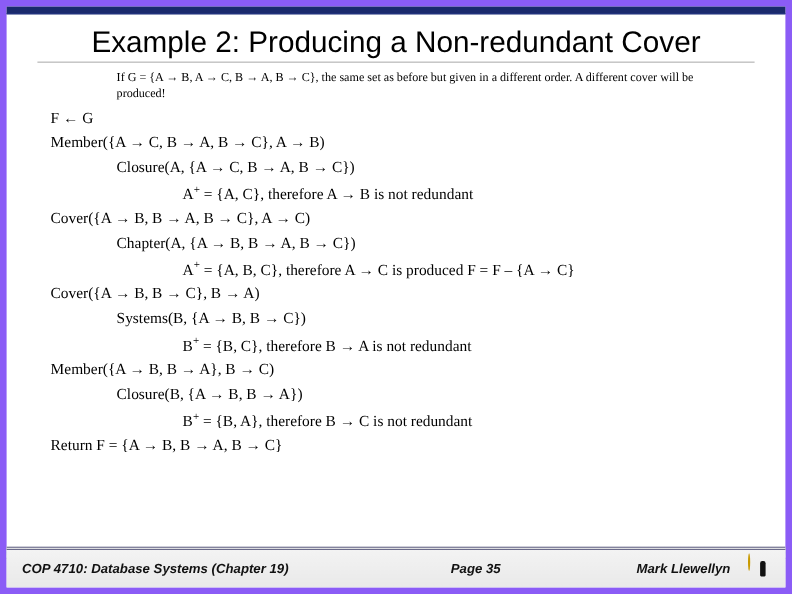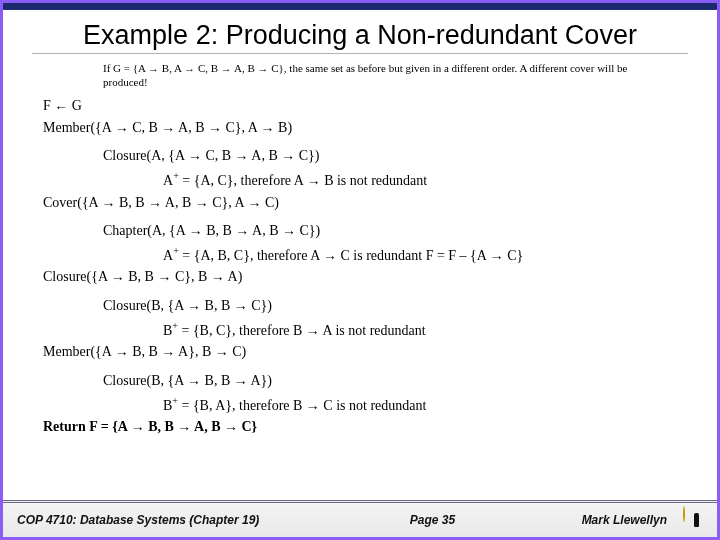--- a/index.html
+++ b/index.html
@@ -10,21 +10,21 @@
     width: 720px;
     height: 540px;
     overflow: hidden;
     position: relative;
   }
   .slide {
     width: 720px;
     height: 540px;
     position: relative;
     box-sizing: border-box;
-    border: 3px solid #8b5cf6;
+    border: 6px solid #8b5cf6;
   }
   .topbar {
     height: 6px;
     background: #1a2a6c;
     border-bottom: 1px solid #233580;
   }
   .title {
     font-family: Arial, Helvetica, sans-serif;
     font-size: 27px;
     color: #000;
@@ -44,24 +44,24 @@
     line-height: 1.25;
   }
   .proof {
     font-size: 14px;
     line-height: 1.15;
     margin-left: 40px;
     margin-right: 30px;
   }
   .proof div { margin-bottom: 6px; }
   .i0 { margin-left: 0px; }
-  .i1 { margin-left: 60px; margin-top: 12px; }
+  .i1 { margin-left: 60px; }
   .i2 { margin-left: 120px; }
   .sup { font-size: 10px; vertical-align: super; }
-  .bold { font-weight: bold; }
+  .bold { font-weight: normal; }
   .footer {
     position: absolute;
     bottom: 0;
     left: 0;
     right: 0;
     height: 37px;
     border-top: 3px double #6a6a8a;
     background: linear-gradient(#f3f3f3, #e9e9e9);
     font-family: Arial, Helvetica, sans-serif;
     font-size: 12px;
@@ -121,24 +121,24 @@
   <div class="proof">
     <div class="i0">F ← G</div>
     <div class="i0">Member({A → C, B → A, B → C}, A → B)</div>
     <div class="i1">Closure(A, {A → C, B → A, B → C})</div>
     <div class="i2">
       <span>A</span><span class="sup">+</span><span> = {A, C}, therefore A → B is not redundant</span>
     </div>
     <div class="i0">Cover({A → B, B → A, B → C}, A → C)</div>
     <div class="i1">Chapter(A, {A → B, B → A, B → C})</div>
     <div class="i2">
-      <span>A</span><span class="sup">+</span><span> = {A, B, C}, therefore A → C is redundant F = F – {A → C}</span>
+      <span>A</span><span class="sup">+</span><span> = {A, B, C}, therefore A → C is produced F = F – {A → C}</span>
     </div>
-    <div class="i0">Closure({A → B, B → C}, B → A)</div>
-    <div class="i1">Closure(B, {A → B, B → C})</div>
+    <div class="i0">Cover({A → B, B → C}, B → A)</div>
+    <div class="i1">Systems(B, {A → B, B → C})</div>
     <div class="i2">
       <span>B</span><span class="sup">+</span><span> = {B, C}, therefore B → A is not redundant</span>
     </div>
     <div class="i0">Member({A → B, B → A}, B → C)</div>
     <div class="i1">Closure(B, {A → B, B → A})</div>
     <div class="i2">
       <span>B</span><span class="sup">+</span><span> = {B, A}, therefore B → C is not redundant</span>
     </div>
     <div class="i0 bold">Return F = {A → B, B → A, B → C}</div>
   </div>

